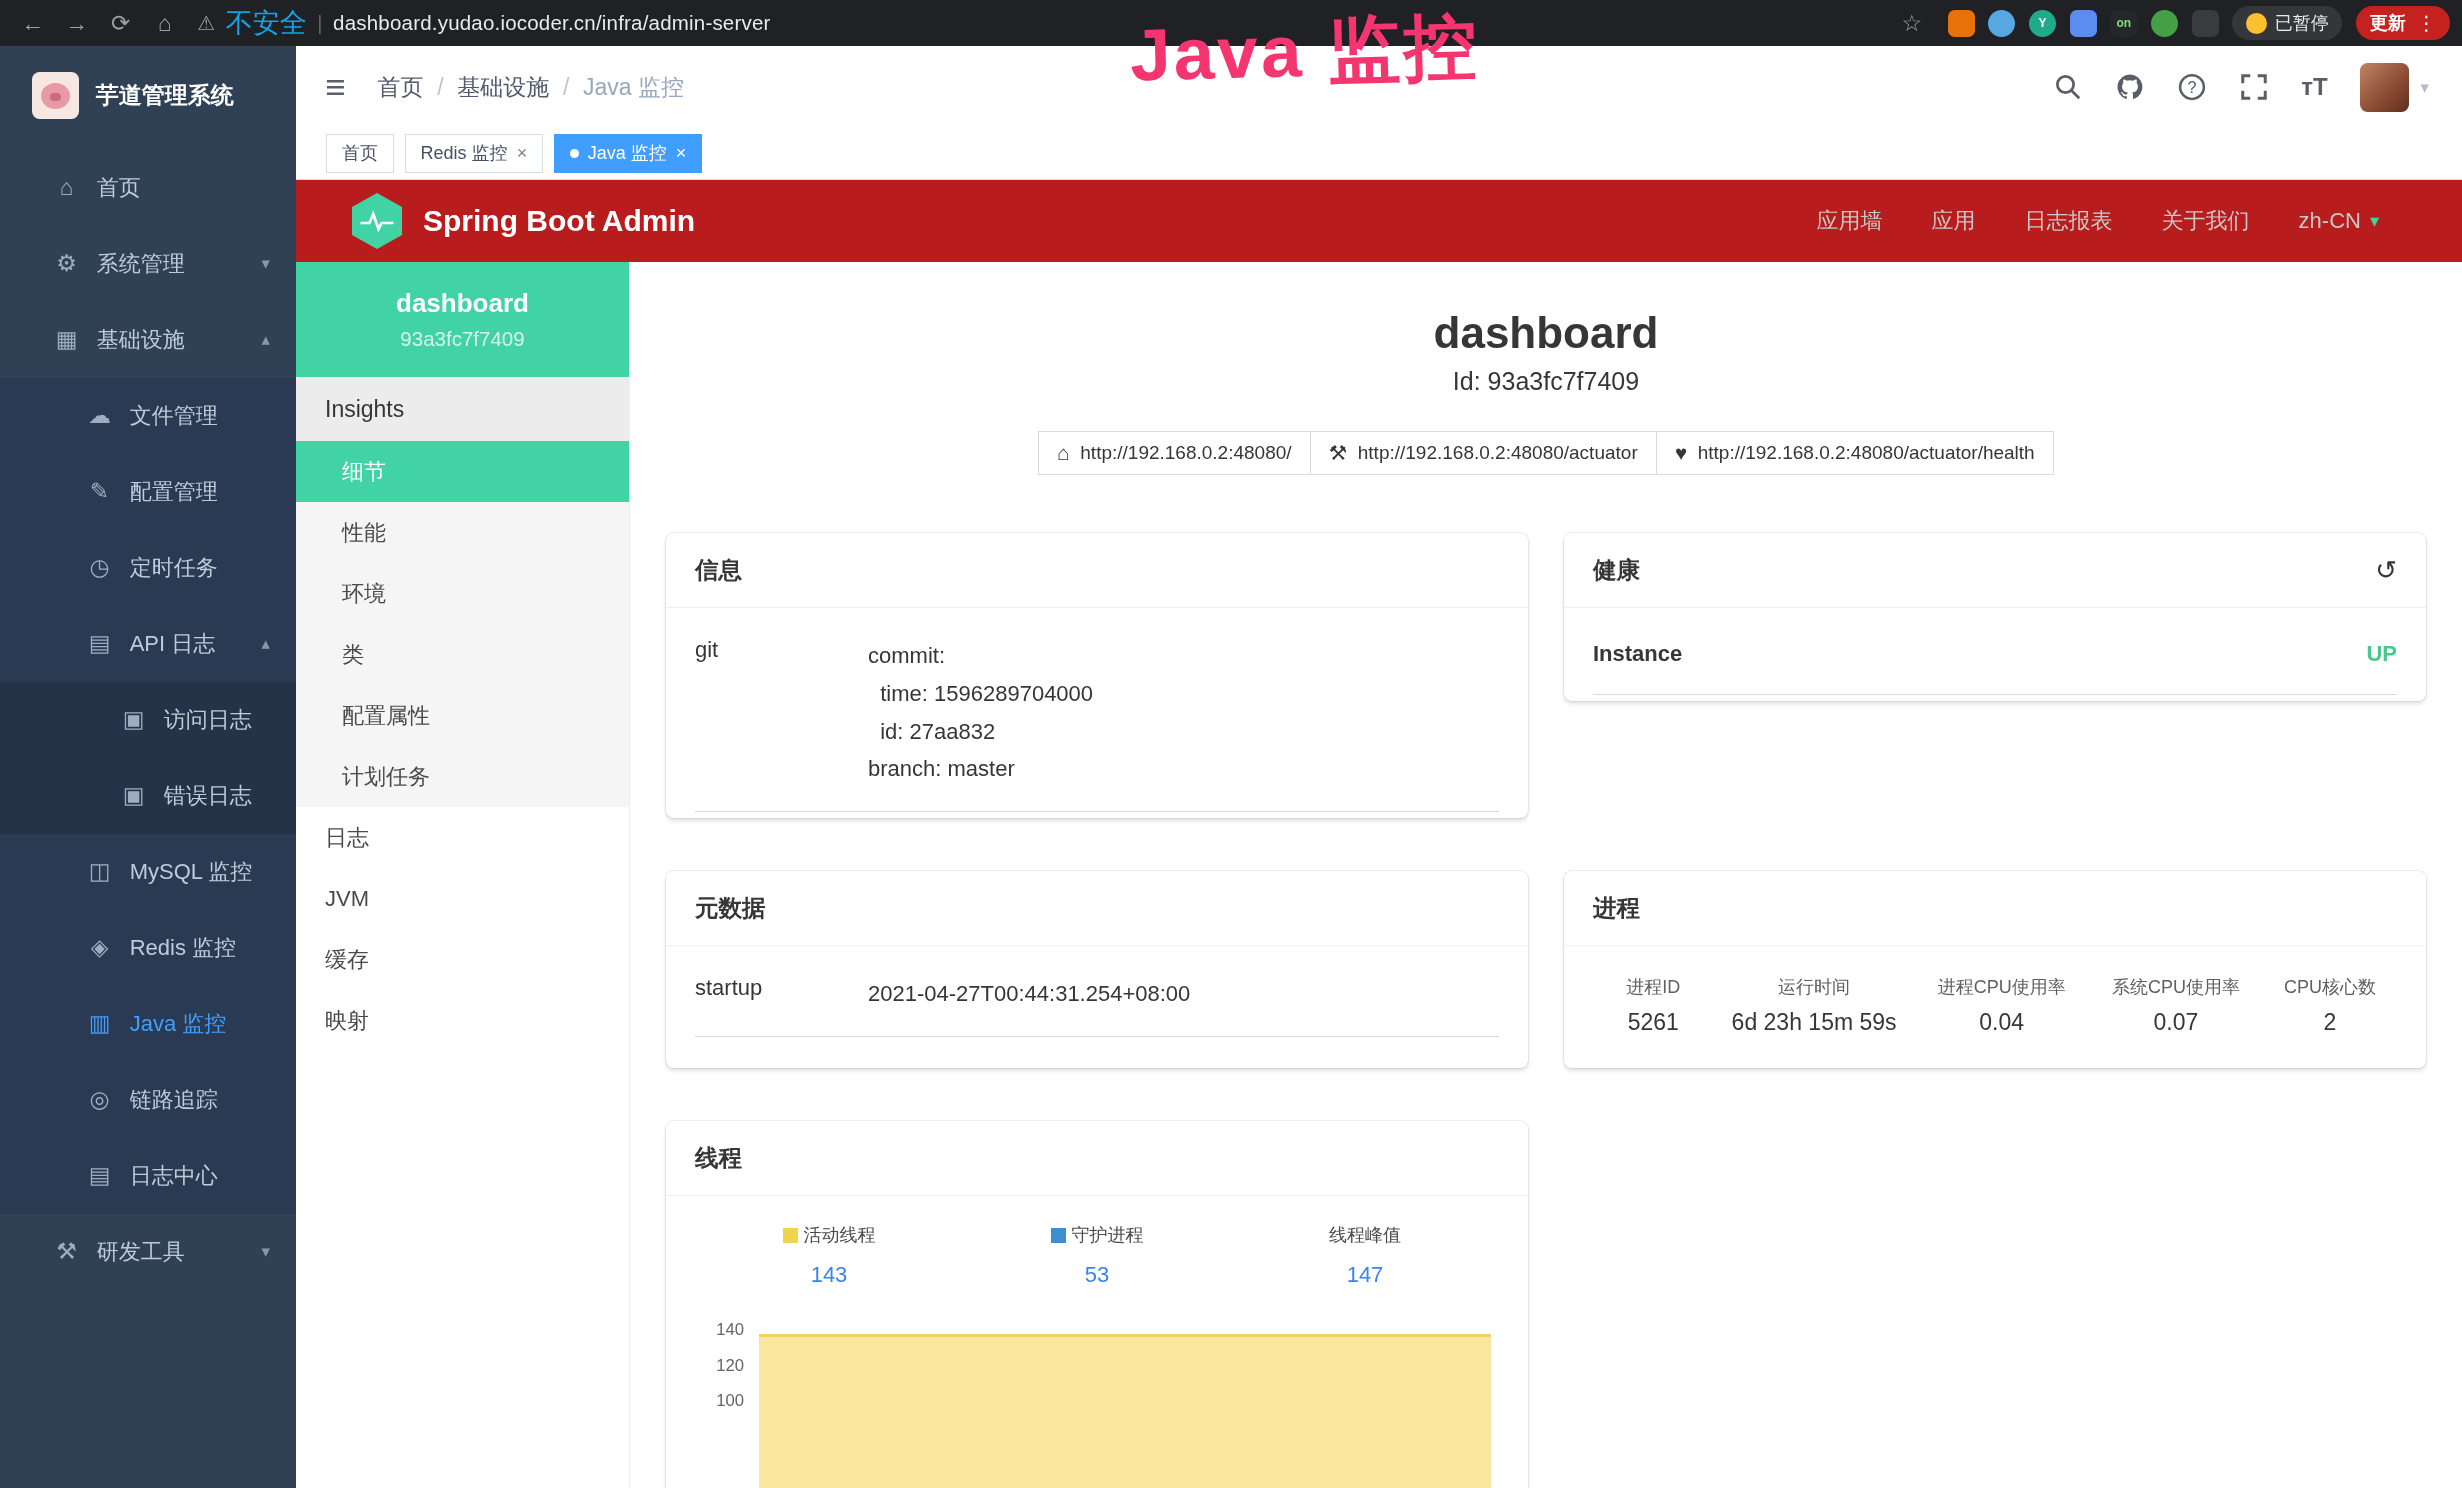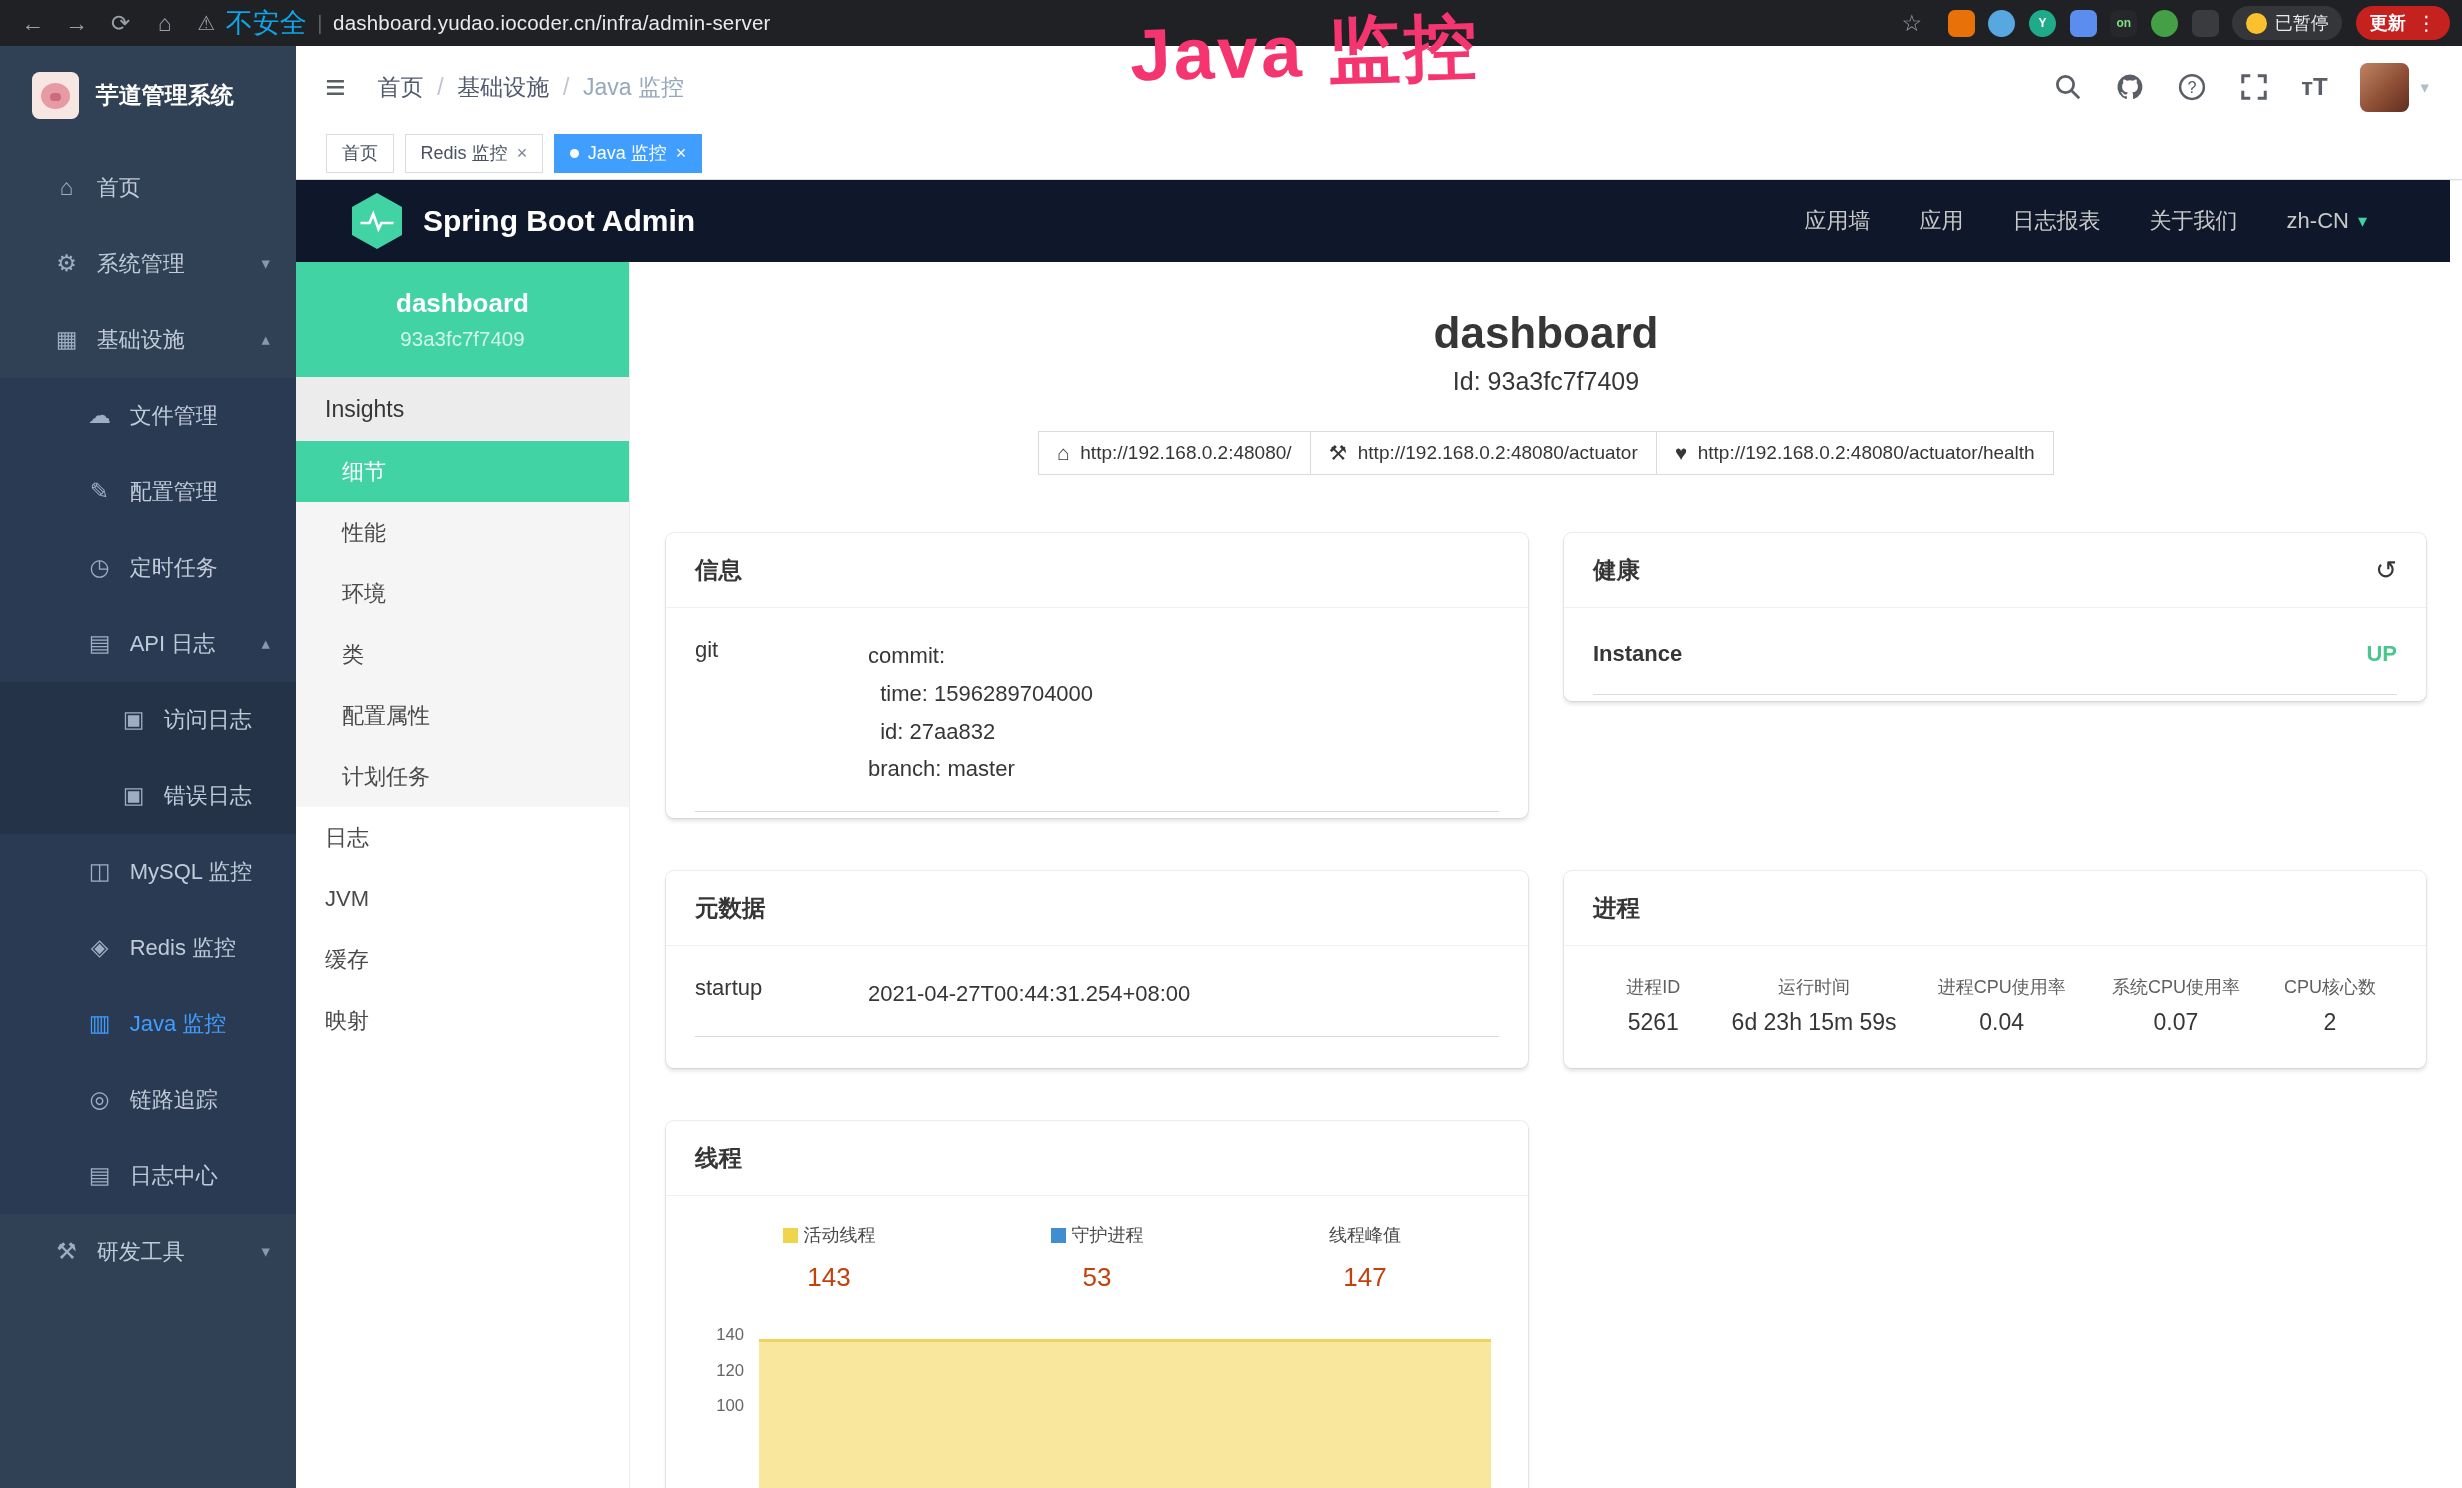--- a/index.html
+++ b/index.html
@@ -60,21 +60,21 @@
 
   
   .tags { position:absolute; left:296px; top:127px; right:0; height:53px; background:#fff; border-bottom:0.8px solid #d8dce5; box-shadow:0 0.8px 2.3px rgba(0,0,0,.08); display:flex; align-items:center; gap:10.6px; padding-left:30px; z-index:2; }
   .tag { height:39px; display:flex; align-items:center; gap:9px; padding:0 15px; border:0.8px solid #d8dce5; background:#fff; color:#495060; font-size:18px; cursor:pointer; }
   .tag .tclose { font-size:18px; color:#7a8296; }
   .tag.active { background:#409eff; border-color:#409eff; color:#fff; }
   .tag.active .tclose { color:#fff; }
   .tag-dot { width:9px; height:9px; border-radius:50%; background:#fff; display:inline-block; }
 
   
-  .sba-header { position:absolute; left:296px; top:180px; right:12px; height:82px; background:#0f172a; display:flex; align-items:center; padding:0 83px 0 56px; z-index:2; }
+  .sba-header { position:absolute; left:296px; top:180px; right:0; height:82px; background:#b91c1c; display:flex; align-items:center; padding:0 83px 0 56px; z-index:2; }
   .hexa { width:50px; height:56px; background:#42d3a5; clip-path:polygon(50% 0%, 100% 25%, 100% 75%, 50% 100%, 0% 75%, 0% 25%); display:flex; align-items:center; justify-content:center; }
   .hexa svg { width:36px; height:23px; }
   .sba-brand { color:#fff; font-size:30px; font-weight:bold; margin-left:21px; }
   .sba-nav { margin-left:auto; display:flex; align-items:center; gap:49px; font-size:22px; color:#c9c9c9; }
   .sba-nav span { cursor:pointer; }
   .sba-lang { display:flex; align-items:center; gap:9px; cursor:pointer; }
   .lang-caret { color:#42d3a5; font-size:18px; }
 
   
   .sba-body { position:absolute; left:296px; top:262px; right:0; bottom:0; display:flex; background:#fff; }
@@ -109,21 +109,21 @@
   .inst { font-size:22px; font-weight:bold; color:#363636; }
   .up { font-size:22px; font-weight:bold; color:#48c78e; }
   .pgrid { display:grid; grid-template-columns:0.9fr 1.5fr 1.3fr 1.3fr 1fr; text-align:center; padding:20px 0 26px; row-gap:10px; }
   .ph { font-size:18px; color:#5f5f5f; }
   .pv { font-size:23px; color:#363636; }
   .tl-grid { display:grid; grid-template-columns:1fr 1fr 1fr; text-align:center; padding:18px 0 0; row-gap:15px; }
   .tl-label { font-size:18px; color:#4a4a4a; display:flex; align-items:center; justify-content:center; gap:6px; }
   .sw { width:15px; height:15px; display:inline-block; }
   .sw-yellow { background:#f0d44b; }
   .sw-blue { background:#3e8ed0; }
-  .tl-value { font-size:26px; color:#c2410c; }
+  .tl-value { font-size:22px; color:#3b82f6; }
   .thread-chart { position:relative; margin-top:32px; height:258px; }
   .ytick { position:absolute; left:0; width:49px; text-align:right; font-size:16.7px; color:#666; }
   .yt0 { top:0; } .yt1 { top:36px; } .yt2 { top:71px; }
   .area { position:absolute; left:64px; right:7.6px; top:13.7px; height:319px; background:#f8e79c; border-top:3px solid #eed45f; }
   .r1c2 { align-self:start; }
   .r3c1 { align-self:start; }
 </style>
 </head>
 <body>
 

